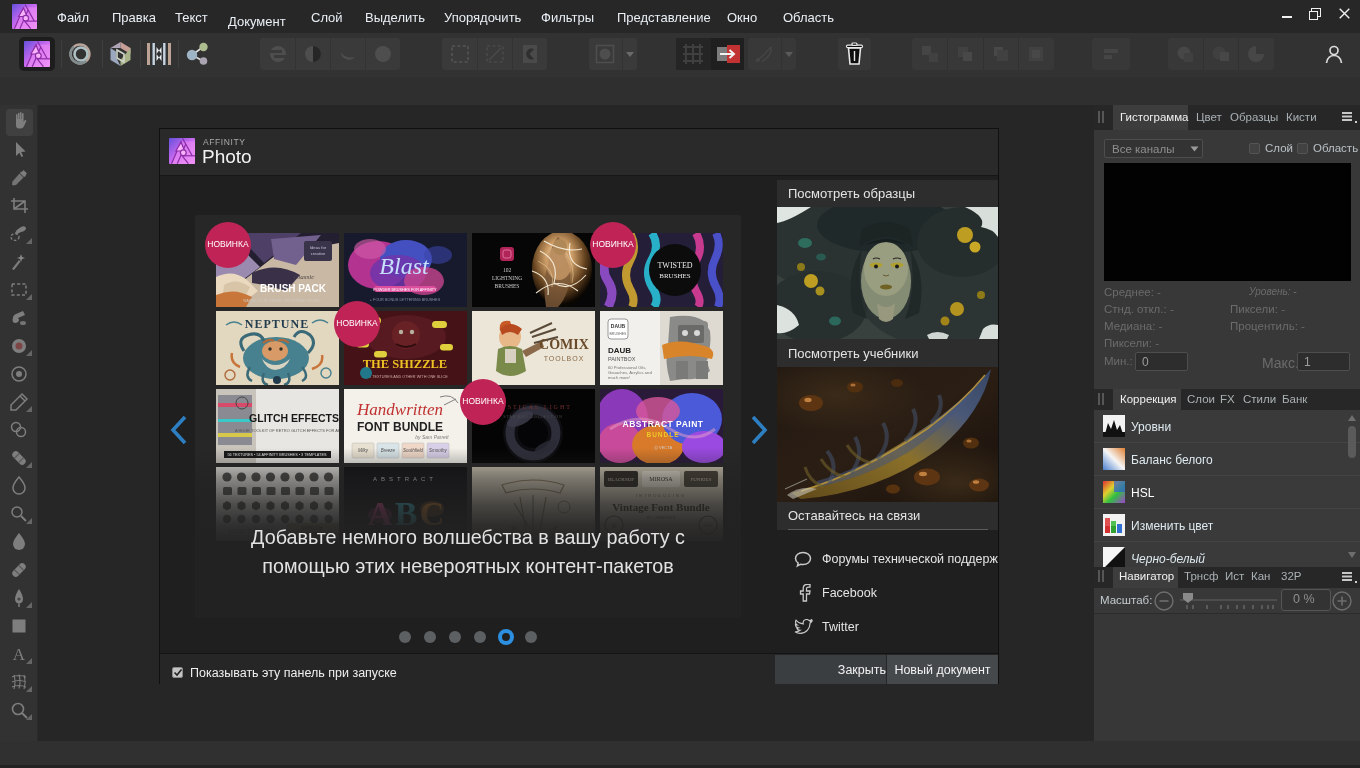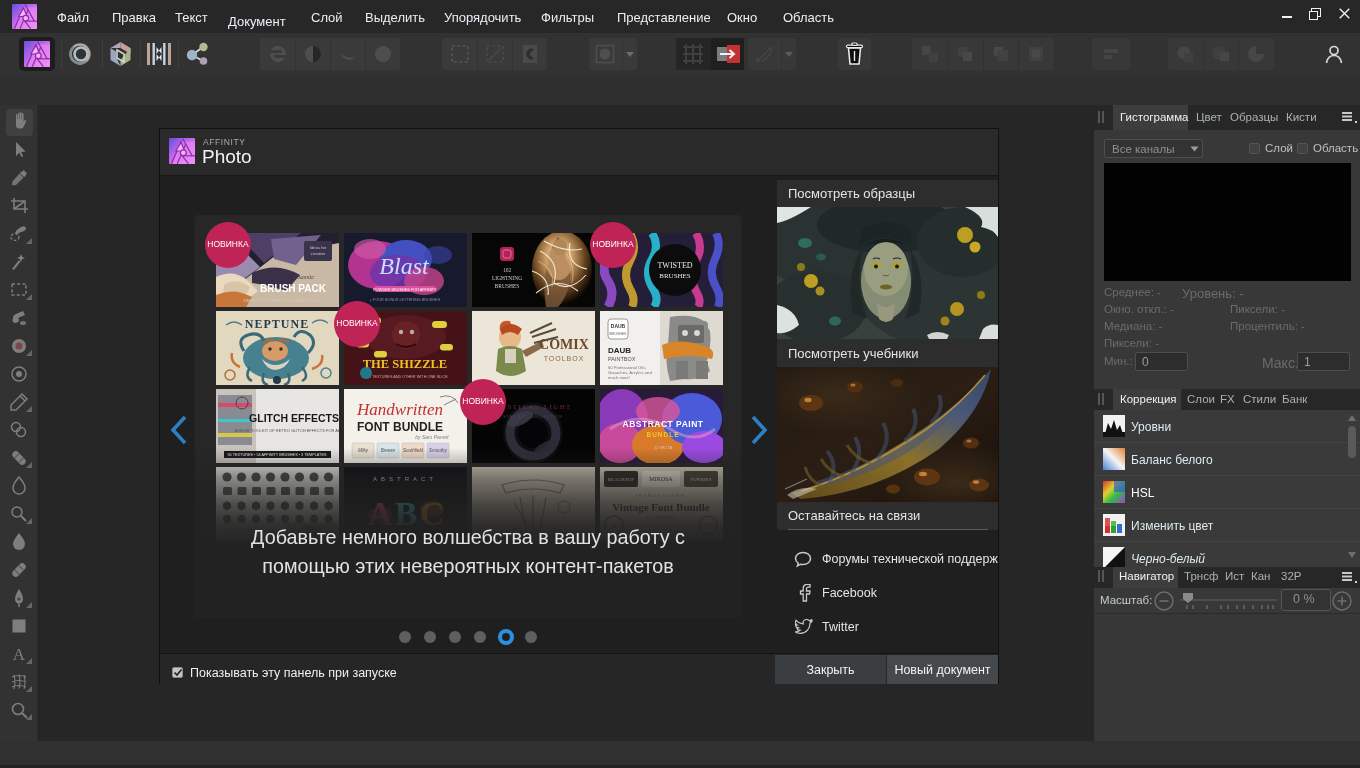--- a/index.html
+++ b/index.html
@@ -770,21 +770,21 @@
   <div class="abs txt" style="left:822px;top:620px;color:#e4e4e4;font-size:12.5px;">Twitter</div>
 
   <div class="abs" style="left:160px;top:653px;width:838px;height:31px;background:#262626;border-top:1px solid #141414;"></div>
   <div class="abs" style="left:172px;top:667px;width:11px;height:11px;background:#c4c4c4;border:1px solid #8a8a8a;border-radius:2px;"></div>
   <svg class="abs" style="left:173px;top:668px;" width="10" height="9" viewBox="0 0 10 9">
       <path d="M1.5 4.5 L4 7 L8.5 1.5" fill="none" stroke="#222" stroke-width="1.6"></path>
     </svg>
   <div class="abs txt" style="left:190px;top:666px;color:#efefef;font-size:12.5px;">Показывать эту панель при запуске</div>
   <div class="abs" style="left:775px;top:655px;width:111px;height:29px;background:#3b3e40;"></div>
   <div class="abs" style="left:887px;top:655px;width:111px;height:29px;background:#45494c;"></div>
-  <div class="abs txt" style="left:775px;top:663px;width:111px;text-align:center;color:#f2f2f2;font-size:12.5px;">Закрыть</div>
+  <div class="abs txt" style="left:775px;top:663px;width:111px;text-align:right;color:#f2f2f2;font-size:12.5px;">Закрыть</div>
   <div class="abs txt" style="left:887px;top:663px;width:111px;text-align:center;color:#f2f2f2;font-size:12.5px;">Новый документ</div>
 
   <div class="abs" style="left:1094px;top:105px;width:266px;height:636px;background:#383838;"></div>
 
   <div class="abs" style="left:1094px;top:105px;width:266px;height:25px;background:#272727;"></div>
   <div class="abs" style="left:1098px;top:111px;width:1.5px;height:12px;background:#565656;"></div>
   <div class="abs" style="left:1102px;top:111px;width:1.5px;height:12px;background:#565656;"></div>
   <div class="abs" style="left:1113px;top:105px;width:75px;height:25px;background:#3d3d3d;"></div>
   <div class="abs txt" style="left:1120px;top:111px;color:#f0f0f0;font-size:11.5px;">Гистограмма</div>
   <div class="abs txt" style="left:1196px;top:111px;color:#a9b1b5;font-size:11.5px;">Цвет</div>
@@ -799,24 +799,24 @@
       <path d="M0.5 0.5 L4.5 5.5 L8.5 0.5 Z" fill="#9a9a9a"></path>
     </svg>
   <div class="abs" style="left:1249px;top:143px;width:11px;height:11px;background:#424242;border:1px solid #545454;border-radius:2px;"></div>
   <div class="abs txt" style="left:1265px;top:142px;color:#b9c1c5;font-size:11.5px;">Слой</div>
   <div class="abs" style="left:1297px;top:143px;width:11px;height:11px;background:#424242;border:1px solid #545454;border-radius:2px;"></div>
   <div class="abs txt" style="left:1313px;top:142px;color:#b9c1c5;font-size:11.5px;text-align:right;">Область</div>
 
   <div class="abs" style="left:1104px;top:163px;width:247px;height:118px;background:#020202;"></div>
 
   <div class="abs txt" style="left:1104px;top:286px;color:#6b6b6b;font-size:11.5px;">Среднее: -</div>
-  <div class="abs txt" style="left:1104px;top:303px;color:#6b6b6b;font-size:11.5px;">Окно. откл.: -</div>
+  <div class="abs txt" style="left:1104px;top:303px;color:#6b6b6b;font-size:11.5px;">Стнд. откл.: -</div>
   <div class="abs txt" style="left:1104px;top:320px;color:#6b6b6b;font-size:11.5px;">Медиана: -</div>
   <div class="abs txt" style="left:1104px;top:337px;color:#6b6b6b;font-size:11.5px;">Пиксели: -</div>
-  <div class="abs txt" style="left:1182px;top:286px;color:#6b6b6b;font-size:13px;">Уровень: -</div>
+  <div class="abs txt" style="left:1249px;top:286px;color:#6b6b6b;font-size:10px;font-style:italic;">Уровень: -</div>
   <div class="abs txt" style="left:1230px;top:303px;color:#6b6b6b;font-size:11.5px;">Пиксели: -</div>
   <div class="abs txt" style="left:1230px;top:320px;color:#6b6b6b;font-size:11.5px;">Процентиль: -</div>
   <div class="abs txt" style="left:1104px;top:355px;color:#6b6b6b;font-size:11.5px;">Мин.:</div>
   <div class="abs" style="left:1135px;top:352px;width:53px;height:19px;background:#2d2d2d;border:1px solid #4e4e4e;border-radius:2px;"></div>
   <div class="abs txt" style="left:1142px;top:355px;color:#9d9d9d;font-size:12px;">0</div>
   <div class="abs txt" style="left:1262px;top:355px;color:#6b6b6b;font-size:14px;">Макс.:</div>
   <div class="abs" style="left:1297px;top:352px;width:53px;height:19px;background:#2d2d2d;border:1px solid #4e4e4e;border-radius:2px;"></div>
   <div class="abs txt" style="left:1304px;top:355px;color:#9d9d9d;font-size:12px;">1</div>
 
   <div class="abs" style="left:1094px;top:389px;width:266px;height:22px;background:#272727;"></div>

